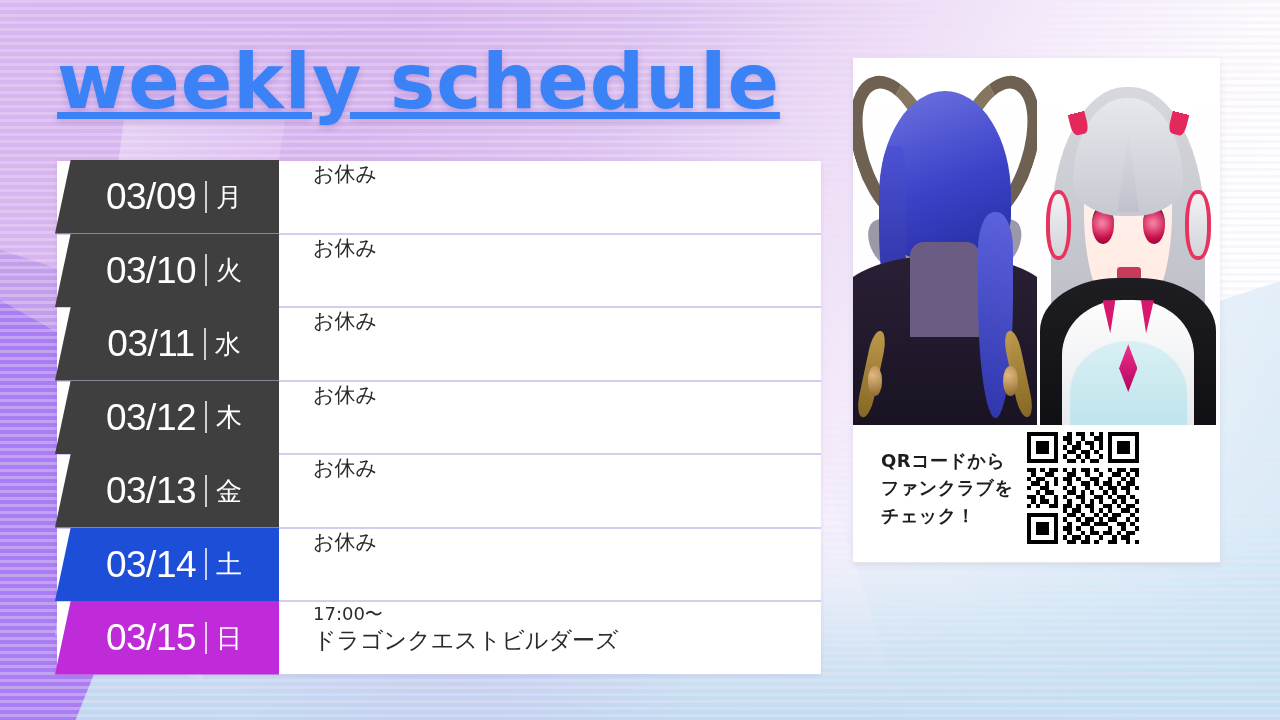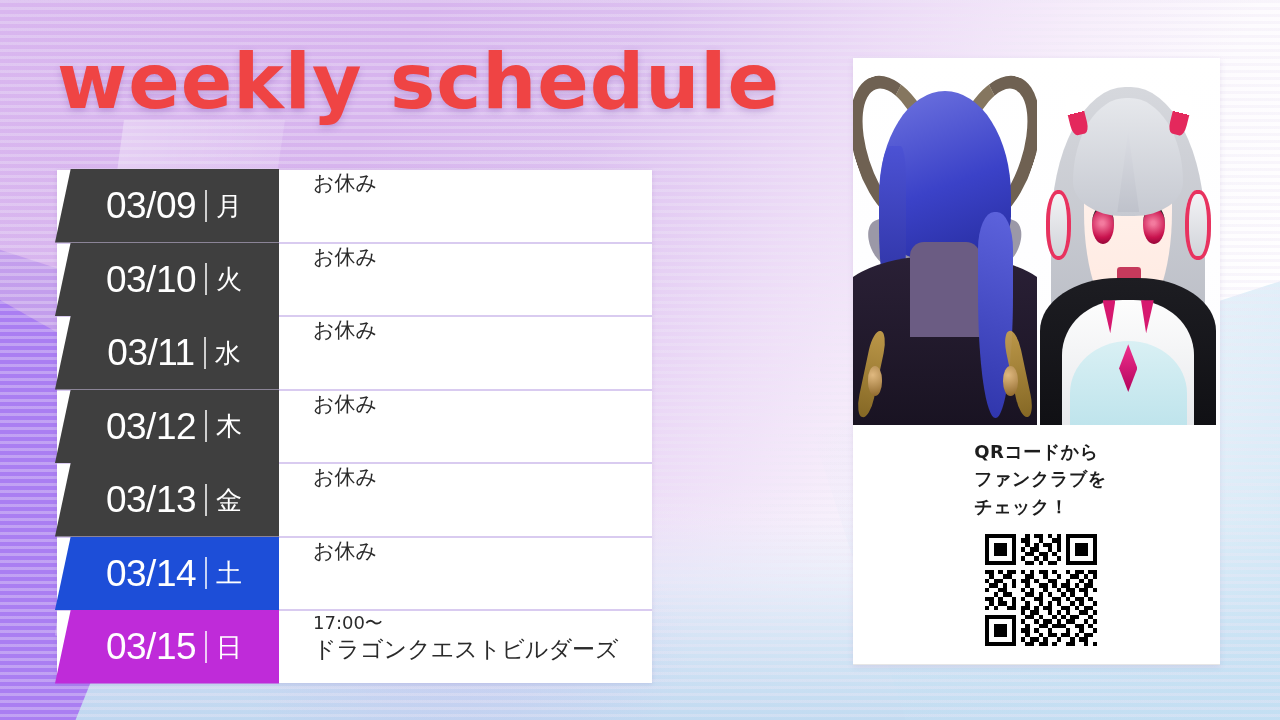--- a/index.html
+++ b/index.html
@@ -101,33 +101,34 @@
   }
 
   
   .title {
     position: absolute;
     left: 57px;
     top: 44px;
     font-size: 76px;
     font-weight: 700;
     letter-spacing: 1px;
-    color: #ef4444;
+    color: #3b82f6;
     text-shadow: 0 3px 7px rgba(120,80,170,0.30);
     line-height: 1.0;
     white-space: nowrap;
     font-family: "DejaVu Sans", "Liberation Sans", sans-serif;
+    text-decoration: underline;
   }
 
   
   .schedule-card {
     position: absolute;
     left: 57px;
-    top: 170px;
-    width: 595px;
+    top: 161px;
+    width: 764px;
     background: #ffffff;
     box-shadow: 0 1px 4px rgba(140,110,180,0.18);
   }
   .sched-row {
     position: relative;
     height: 71.5px;
     display: flex;
     align-items: stretch;
     border-bottom: 2px solid #d9cbf0;
     background: #ffffff;
@@ -376,24 +377,23 @@
     background: linear-gradient(#ffffff 45%, #e4285c 45%);
     border-radius: 28%;
   }
   .avB .clip-l { left: 17%; transform: rotate(-14deg); }
   .avB .clip-r { right: 17%; transform: rotate(14deg); }
 
   
   .qr-section {
     display: flex;
     align-items: center;
-    padding: 13px 20px 18px 28px;
+    padding: 7px 20px 18px 28px;
     border-bottom: 1px solid #e6e6e6;
     gap: 14px;
-    flex-direction: column;
   }
   .qr-text {
     font-family: "DejaVu Sans", sans-serif;
     font-size: 18px;
     line-height: 1.52;
     color: #1d1d1d;
     font-weight: 600;
     letter-spacing: 0.5px;
     white-space: nowrap;
   }

